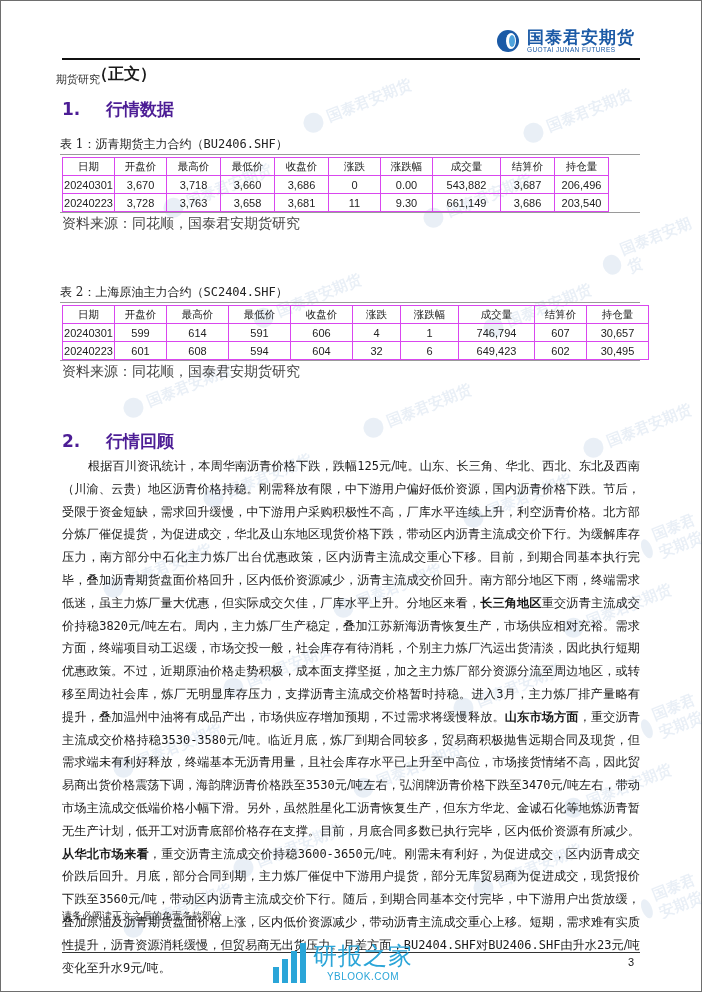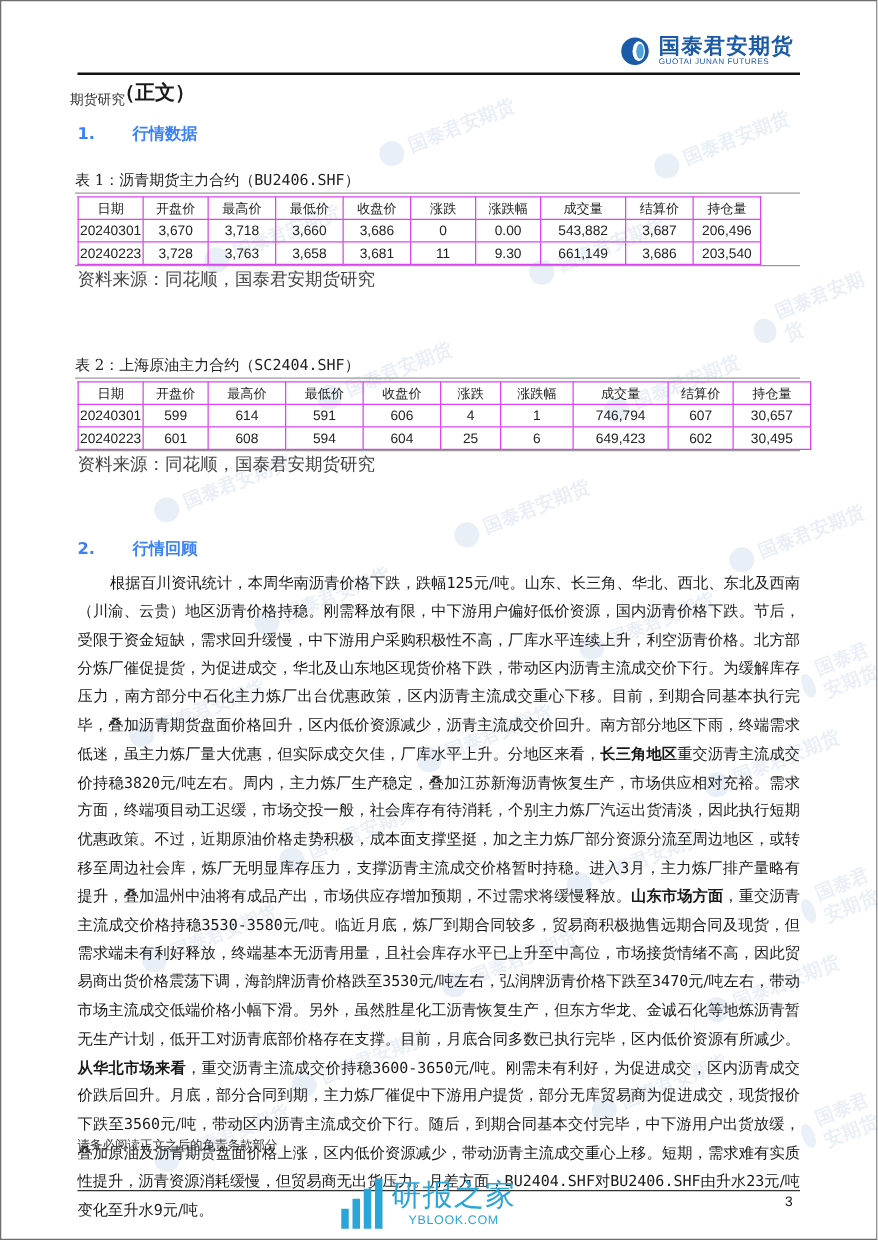--- a/index.html
+++ b/index.html
@@ -11,21 +11,21 @@
   .header-label { position: absolute; left: 56px; top: 44px; font-size: 11px; color: #333; margin-top: 28px; }
   .logo { position: absolute; left: 497px; top: 28px; display: flex; align-items: center; }
   .logo-mark { width: 22px; height: 22px; border-radius: 50%; background: #1b5aa6; position: relative; overflow: hidden; }
   .logo-mark::after { content: ""; position: absolute; left: 9px; top: 3px; width: 10px; height: 16px; border-radius: 50%; background: #ffffff; }
   .logo-mark::before { content: ""; position: absolute; left: 12px; top: 5px; width: 6px; height: 12px; border-radius: 50%; background: #4fa3dd; z-index: 2; }
   .logo-text { margin-left: 8px; display: flex; flex-direction: column; }
   .logo-cn { font-family: "DejaVu Sans", sans-serif; font-size: 17px; font-weight: bold; color: #1b5aa6; letter-spacing: 1px; line-height: 18px; }
   .logo-en { font-family: "Liberation Sans", sans-serif; font-size: 6.5px; color: #1b5aa6; letter-spacing: 0.4px; line-height: 8px; }
   .header-rule { position: absolute; left: 62px; top: 58px; width: 578px; height: 2px; background: #111; }
   .body-label { position: absolute; left: 92px; top: 64px; font-size: 16px; font-weight: bold; }
-  .section-title { position: absolute; left: 62px; font-size: 13px; font-weight: bold; color: #3b82f6; font-family: "DejaVu Sans", sans-serif; }
+  .section-title { position: absolute; left: 62px; font-size: 17px; font-weight: bold; color: #4c1d95; font-family: "DejaVu Sans", sans-serif; }
   .section-title .num { display: inline-block; width: 44px; }
   .table-caption { position: absolute; left: 60px; font-size: 12px; color: #222; }
   .table-caption .code { font-family: "DejaVu Sans Mono", monospace; font-size: 12px; }
   .table-rule { position: absolute; left: 60px; width: 580px; height: 1px; background: #9a9a9a; }
   table.data { position: absolute; left: 62px; border-collapse: collapse; font-family: "Liberation Sans", sans-serif; font-size: 11px; color: #222; }
   table.data td, table.data th { border: 1px solid #d946ef; text-align: center; font-weight: normal; height: 17px; padding: 0; }
   table.data th { font-family: "DejaVu Sans", sans-serif; font-size: 10.5px; }
   .source { position: absolute; left: 62px; font-size: 14px; color: #444; }
   .para { position: absolute; left: 62px; width: 578px; font-size: 12.2px; line-height: 22.8px; text-align: justify; color: #1a1a1a; }
   .para .indent { display: inline-block; width: 26px; }
@@ -275,21 +275,21 @@
         <td>746,794</td>
         <td>607</td>
         <td>30,657</td>
       </tr>
       <tr>
         <td>20240223</td>
         <td>601</td>
         <td>608</td>
         <td>594</td>
         <td>604</td>
-        <td>25</td>
+        <td>32</td>
         <td>6</td>
         <td>649,423</td>
         <td>602</td>
         <td>30,495</td>
       </tr>
     </tbody>
 </table>
 <div class="table-rule" style="top:360px;"></div>
 <div class="source" style="top:363px;">资料来源：同花顺，国泰君安期货研究</div>
 

